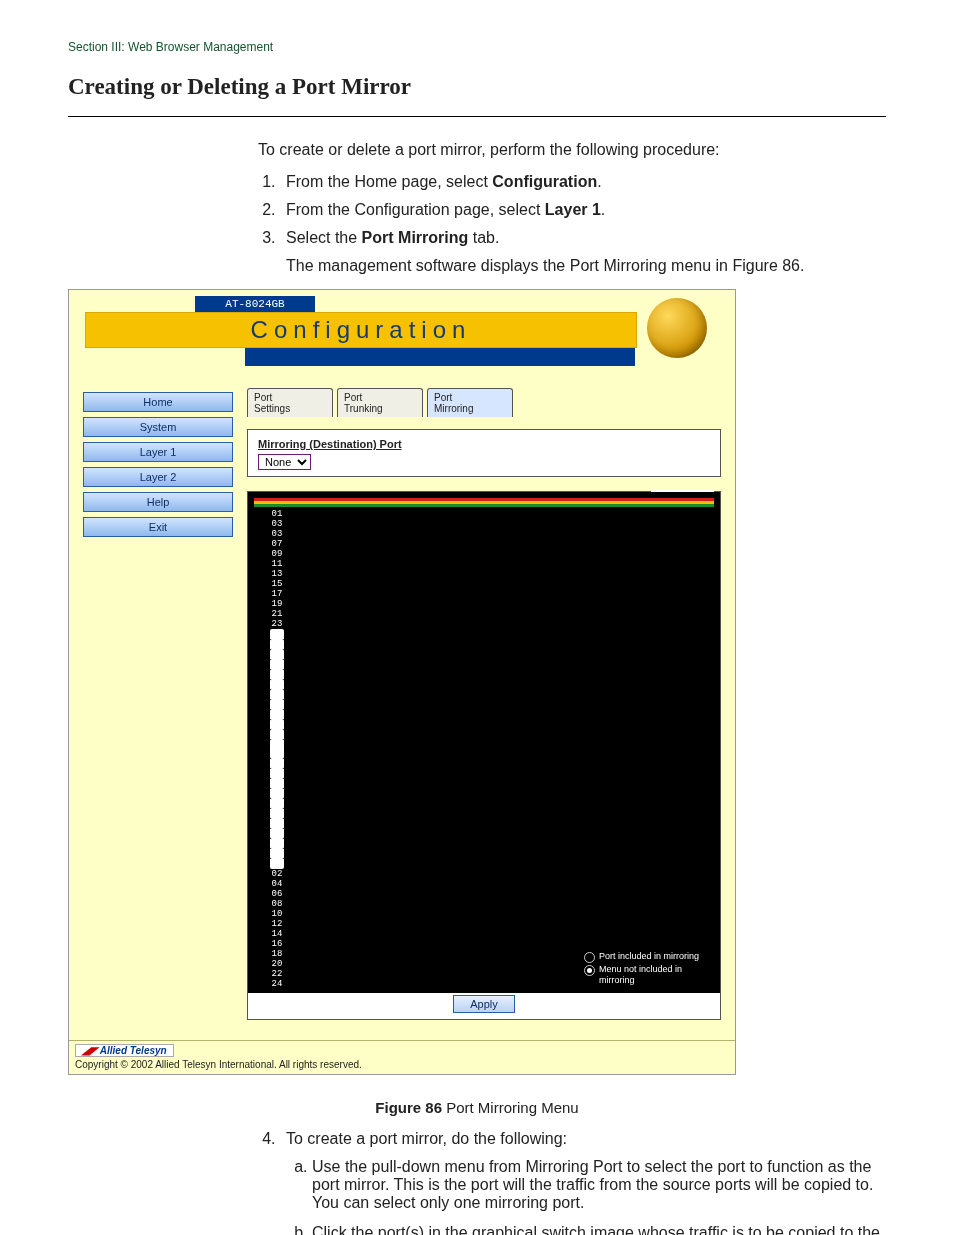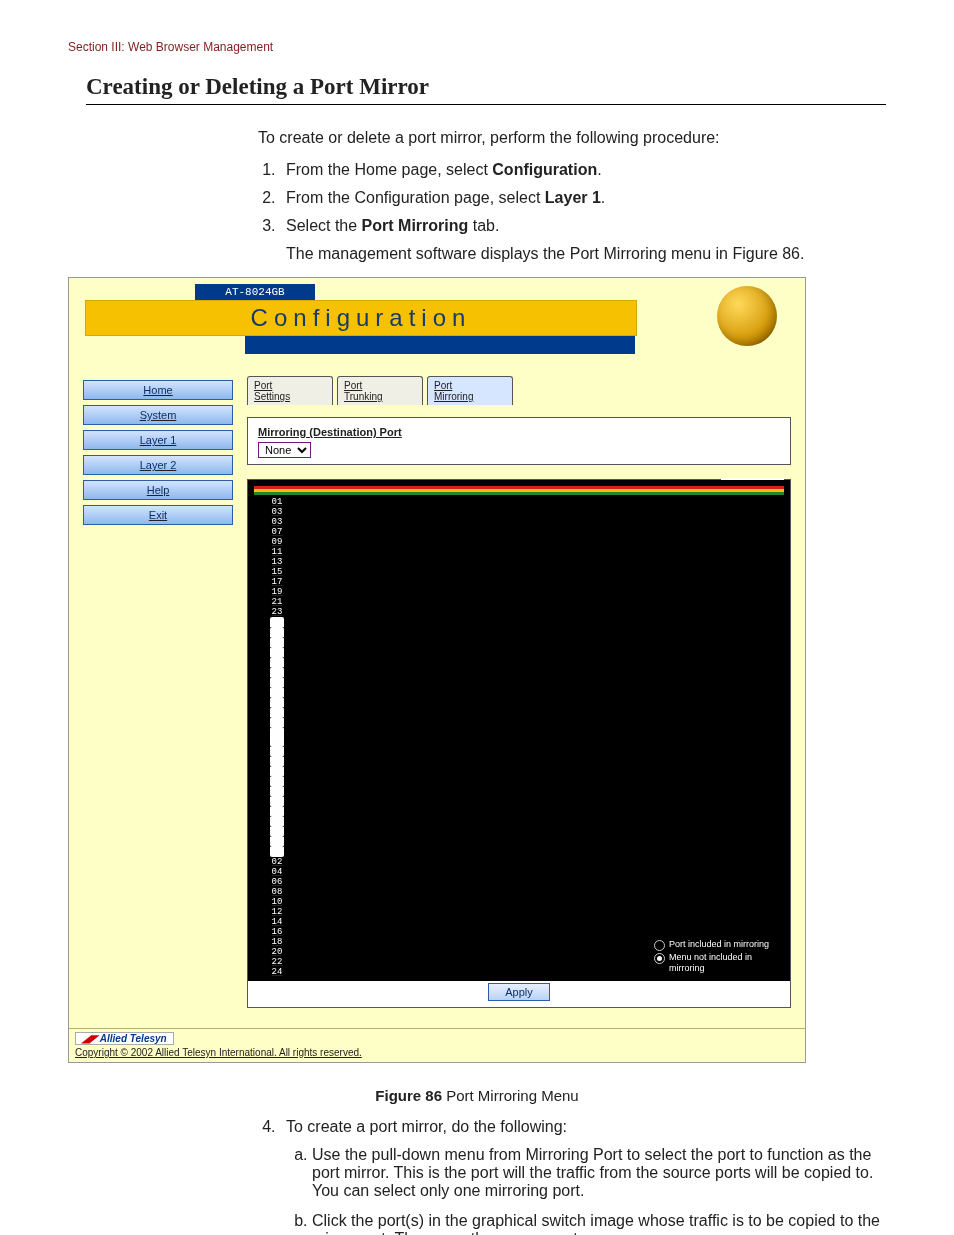--- a/index.html
+++ b/index.html
@@ -7,30 +7,30 @@
     padding: 40px 68px 40px 68px;
     font-family: "Segoe UI", Arial, sans-serif;
     font-size: 15px;
     color: #222;
     width: 954px;
     box-sizing: border-box;
     background: #fff;
   }
   .section-header {
     font-size: 12px;
-    color: #7f1d1d;
+    color: #14532d;
     margin-bottom: 8px;
   }
   h1.page-title {
     font-family: Georgia, "Times New Roman", serif;
     font-weight: bold;
     font-size: 23px;
     border-bottom: 1px solid #000;
-    padding-bottom: 4px;
-    margin: 20px 0 24px 18px;
+    padding-bottom: 16px;
+    margin: 20px 0 24px 0;
   }
   .body-col {
     margin-left: 190px;
   }
   .intro {
     font-size: 16px;
     margin-bottom: 14px;
   }
   ol.steps {
     font-size: 16px;
@@ -52,26 +52,25 @@
   .step-note {
     margin-top: 10px;
   }
   .bold { font-weight: bold; }
 
   
   .frame {
     margin: 6px 0 10px 0;
     border: 1px solid #999;
     background: #feffc6;
-    width: 738px;
+    width: 668px;
     font-family: Tahoma, Arial, sans-serif;
     font-size: 11px;
     color: #222;
     box-sizing: border-box;
-    text-decoration: underline;
   }
   .frame-top {
     position: relative;
     height: 78px;
   }
   .device-chip {
     position: absolute;
     left: 126px; top: 6px;
     width: 120px; height: 16px;
     line-height: 16px;

